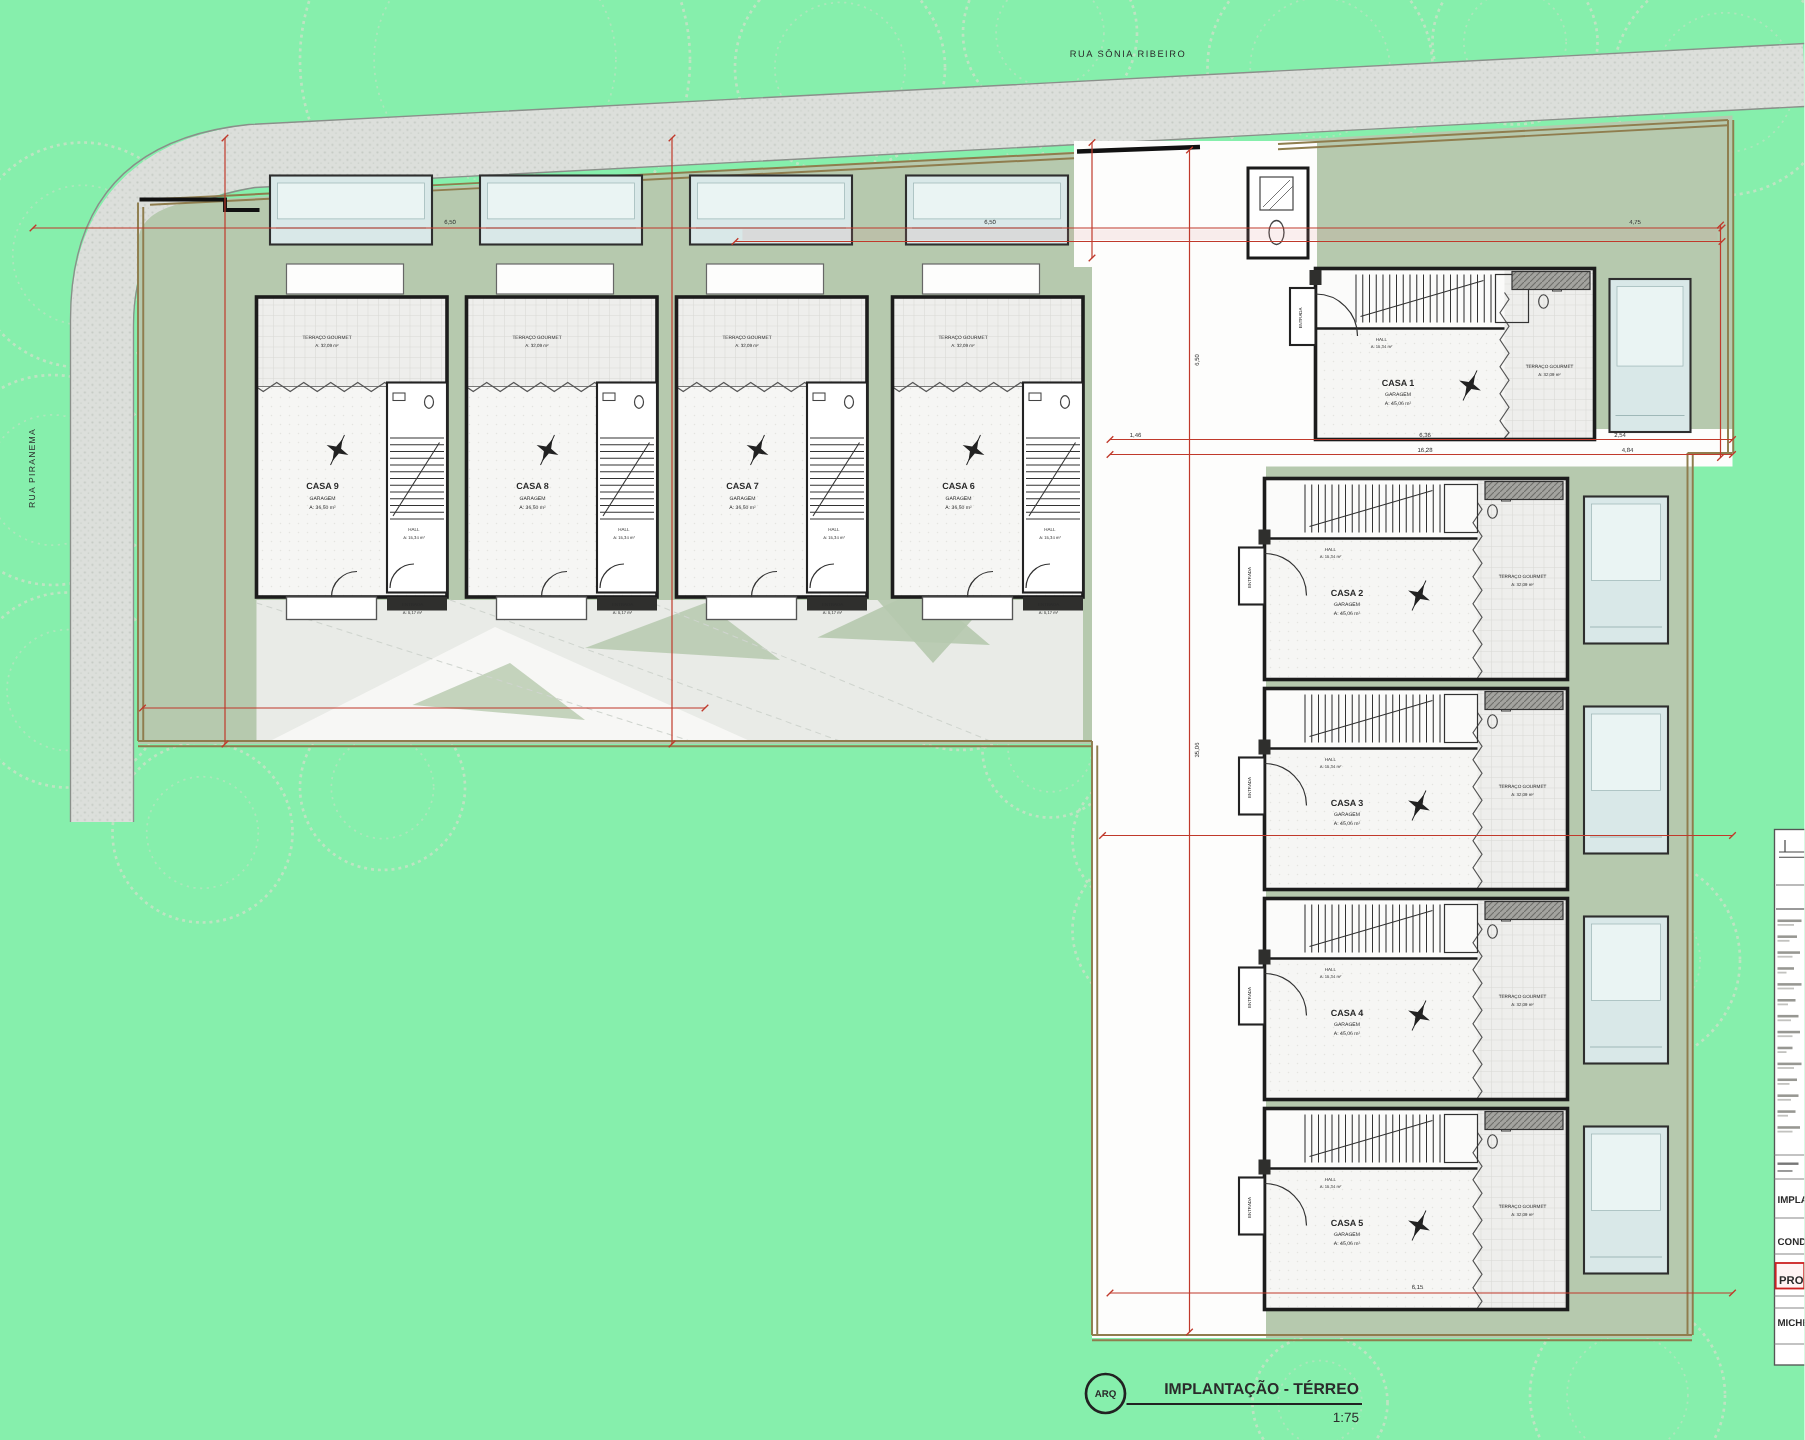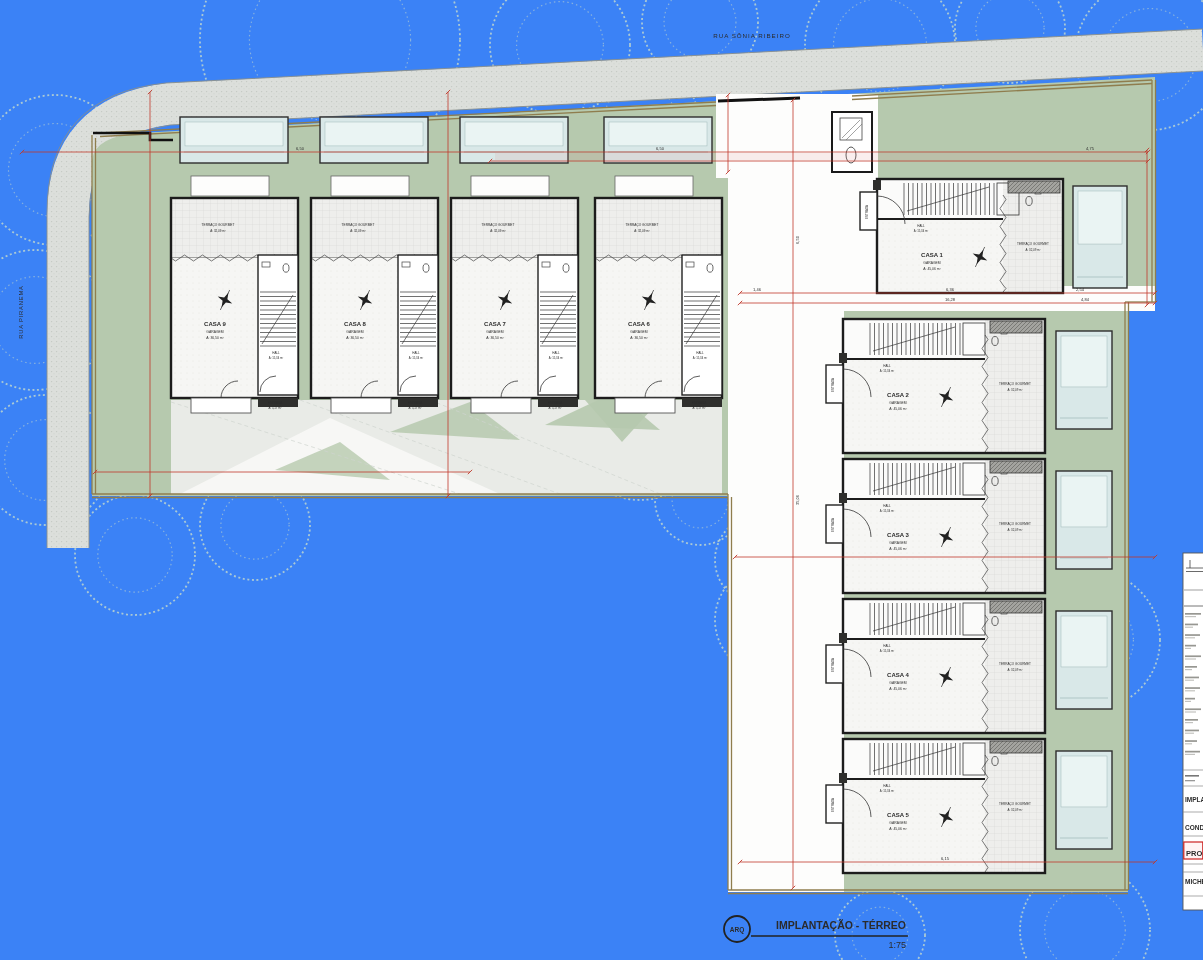--- a/index.html
+++ b/index.html
@@ -1,16 +1,16 @@
 <!DOCTYPE html>
 <html><head>
 <meta charset="utf-8">
 <style>
   html,body{margin:0;padding:0;background:#ffffff;}
-  .stage{position:relative;width:1203px;height:960px;background:#3b82f6;overflow:hidden;
+  .stage{position:relative;width:1203px;height:960px;background:#86efac;overflow:hidden;
          font-family:"Liberation Sans",sans-serif;}
   svg text{font-family:"Liberation Sans",sans-serif;fill:#2b2b2b;}
   .tb-frag{font-weight:bold;}
 </style>
 </head>
 <body>
 
 <div class="stage">
   <svg id="plan" width="1203" height="960" viewBox="0 0 1203 960">
     <defs>

